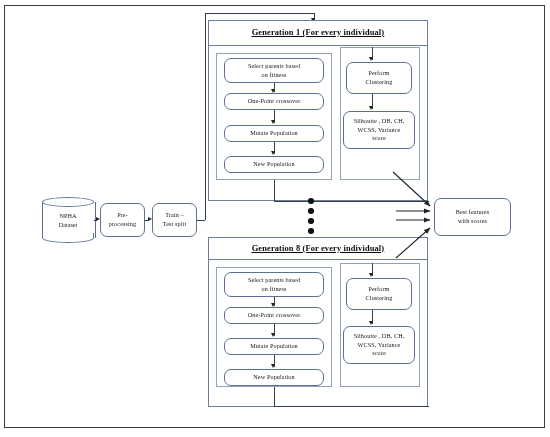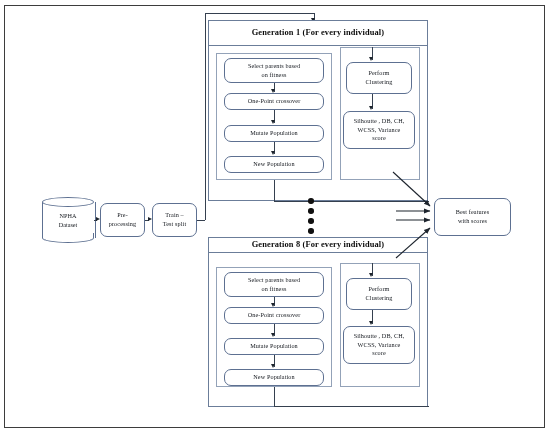--- a/index.html
+++ b/index.html
@@ -62,20 +62,21 @@
     position:absolute;
     box-sizing:border-box;
     display:flex;
     align-items:center;
     justify-content:center;
     font-weight:bold;
     font-size:8.4px;
     letter-spacing:.15px;
     color:#0b0b0b;
     border-bottom:1px solid #6b7d99;
+    text-decoration:underline;
   }
 
   
   .cyl{
     position:absolute;
     box-sizing:border-box;
   }
   .cyl .body{
     position:absolute;
     left:0; top:5px;
@@ -223,21 +224,21 @@
     <span>WCSS, Variance</span>
     <span>score</span>
   </div>
 
   <div class="dot" style="left:308px;top:198px;"></div>
   <div class="dot" style="left:308px;top:208px;"></div>
   <div class="dot" style="left:308px;top:218px;"></div>
   <div class="dot" style="left:308px;top:228px;"></div>
 
   <div class="panel" style="left:208px;top:237px;width:220px;height:170px;">
-    <div class="gen-header" style="left:-1px;top:-1px;width:220px;height:16px;">Generation 8 (For every individual)</div>
+    <div class="gen-header" style="left:-1px;top:-1px;width:220px;height:23px;">Generation 8 (For every individual)</div>
   </div>
 
   <div class="subpanel" style="left:216px;top:267px;width:116px;height:120px;"></div>
 
   <div class="node" style="left:224px;top:272px;width:100px;height:25px;flex-direction:column;">
     <span>Select parents based</span>
     <span>on fitness</span>
   </div>
   <div class="ln lnv" style="left:273.5px;top:297px;height:9px;"></div>
   <div class="ah-down" style="left:271px;top:303px;"></div>

